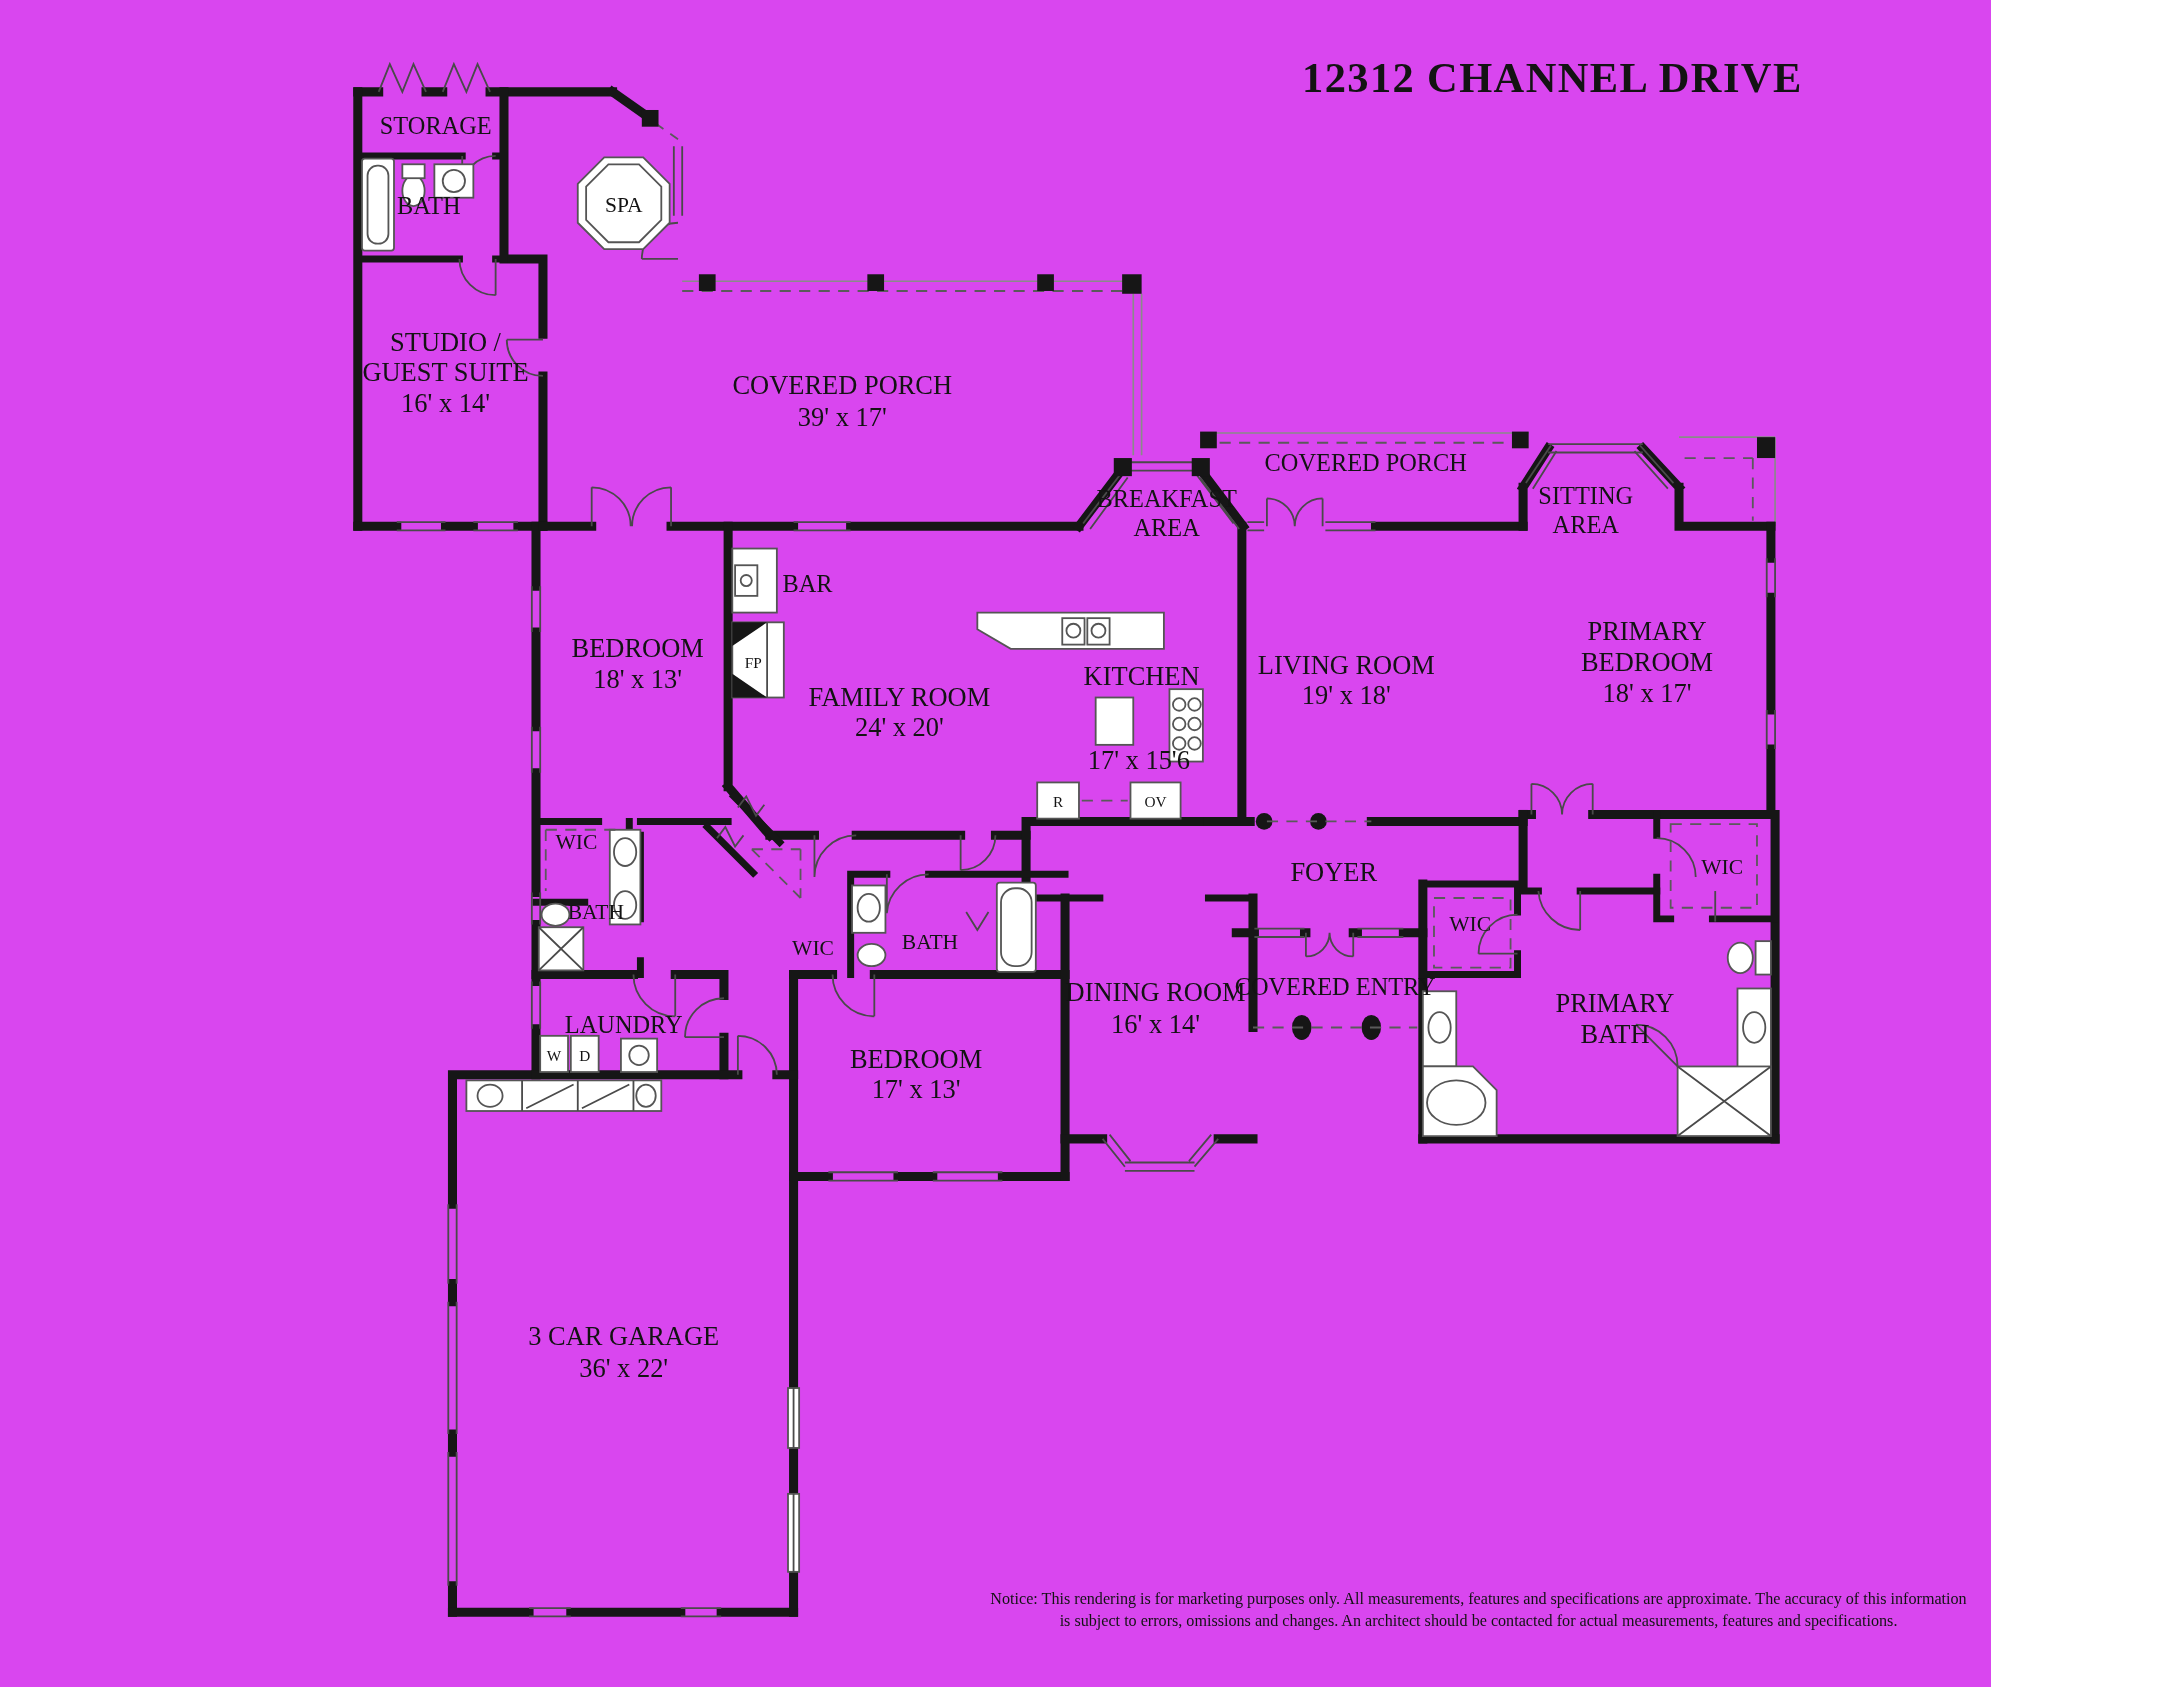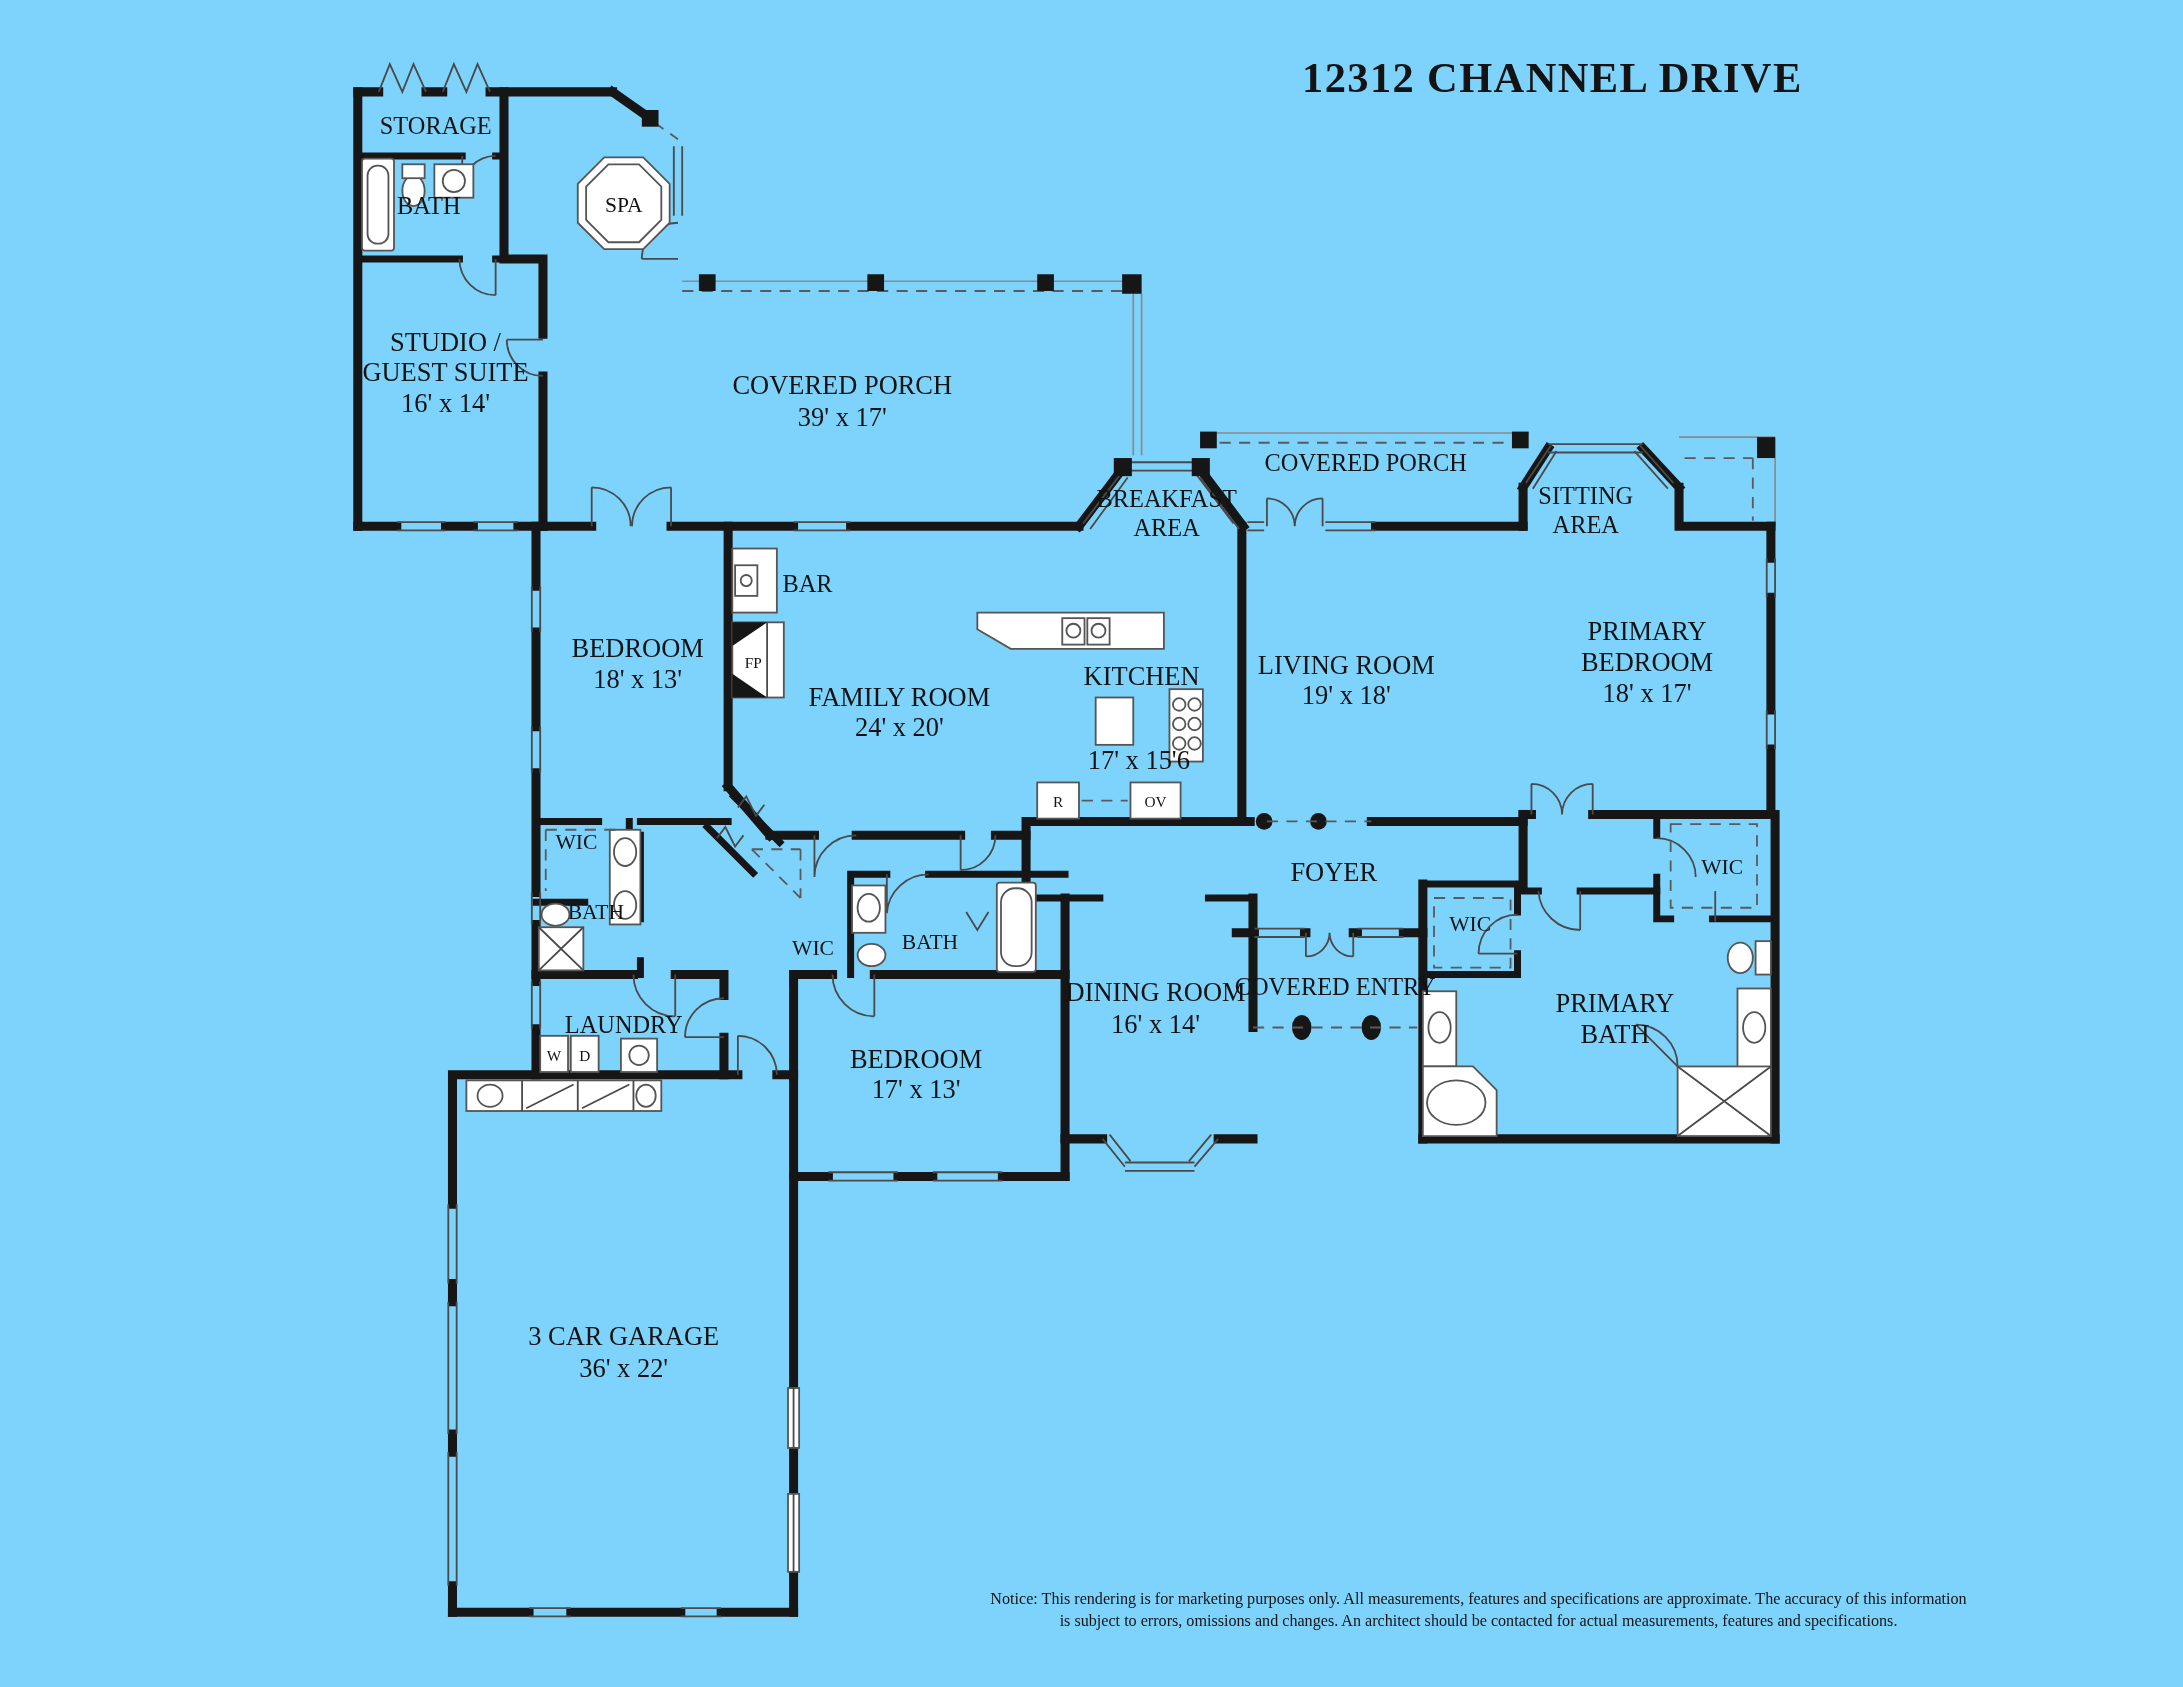--- a/index.html
+++ b/index.html
@@ -1,16 +1,16 @@
 <!DOCTYPE html>
 <html style="font-size:12.5px"><head>
 <meta charset="utf-8">
 <style>
   html,body{margin:0;padding:0;background:#ffffff;}
-  .stage{position:relative;width:2183px;height:1687px;background:#7dd3fc;overflow:hidden;}
+  .stage{position:relative;width:1991px;height:1687px;background:#d946ef;overflow:hidden;}
   svg{display:block;}
   text{font-family:"Liberation Serif","DejaVu Serif",serif;fill:#131313;}
   .t-title{font-size:30.5px;font-weight:700;letter-spacing:1px;}
   .t-room{font-size:19px;}
   .t-room-md{font-size:17.5px;}
   .t-room-sm{font-size:15.5px;}
   .t-tiny{font-size:11px;}
   .t-notice{font-size:11.6px;}
   .w{stroke:#161616;stroke-width:6.5;fill:none;stroke-linecap:square;}
   .wi{stroke:#161616;stroke-width:5;fill:none;stroke-linecap:square;}

